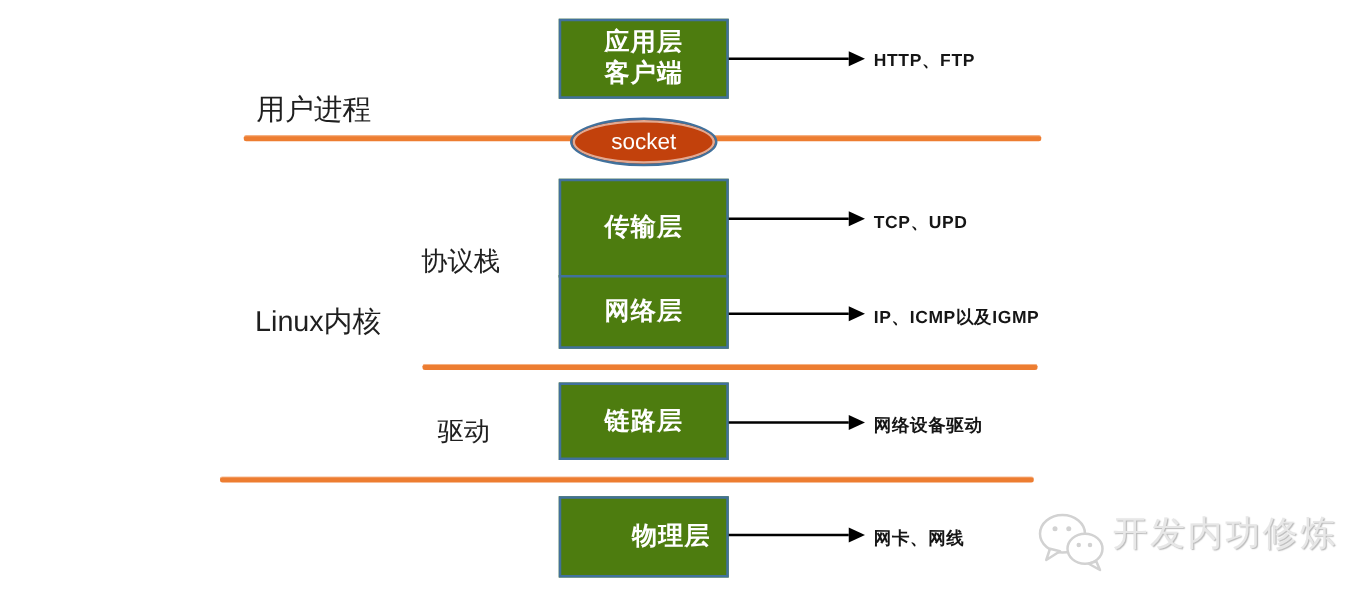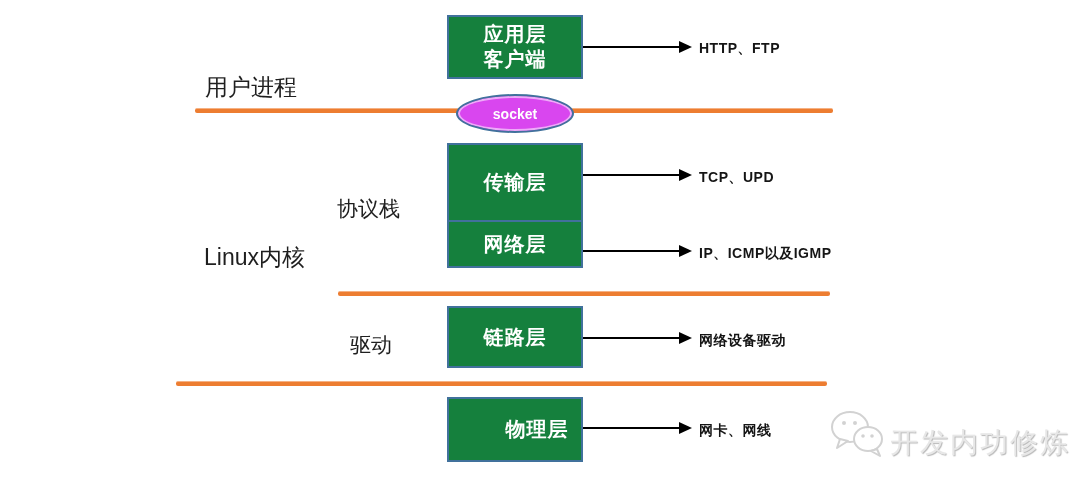--- a/index.html
+++ b/index.html
@@ -14,52 +14,52 @@
   .lbl-stack{left:337px;top:195px;font-size:21px;}
   .lbl-driver{left:350px;top:331px;font-size:21px;}
   
   .divider{position:absolute;height:4px;background:#ED7D31;border-top:1px solid #F5B183;border-radius:2px;}
   .div-1{left:195px;top:108px;width:638px;}
   .div-2{left:338px;top:291px;width:492px;}
   .div-3{left:176px;top:381px;width:651px;}
   
   .layer-box{
     position:absolute;left:447px;width:136px;
-    background:#15803d;border:2px solid #41719C;box-sizing:border-box;
+    background:#4d7c0f;border:2px solid #41719C;box-sizing:border-box;
     display:flex;flex-direction:column;align-items:center;justify-content:center;
     color:#ffffff;font-size:20px;font-weight:600;line-height:1.25;letter-spacing:1px;
   }
   .box-app{top:15px;height:64px;}
   .box-transport{top:143px;height:79px;}
-  .box-network{top:220px;height:48px;}
+  .box-network{top:220px;height:59px;}
   .box-link{top:306px;height:62px;}
   .box-physical{top:397px;height:65px;padding-left:44px;}
   
   .socket{
     position:absolute;left:456px;top:94px;width:118px;height:39px;
-    background:#d946ef;border:2px solid #41719C;border-radius:50%;
+    background:#c2410c;border:2px solid #41719C;border-radius:50%;
     box-shadow:inset 0 0 0 2px rgba(255,255,255,0.55);
     display:flex;align-items:center;justify-content:center;
-    color:#ffffff;font-size:14px;font-weight:700;box-sizing:border-box;z-index:2;
+    color:#ffffff;font-size:18px;font-weight:400;box-sizing:border-box;z-index:2;
   }
   
   .arrow{position:absolute;left:583px;width:96px;height:0;border-top:2.5px solid #000;}
   .arrow::after{
     content:'';position:absolute;right:-13px;top:-7.5px;width:0;height:0;
     border-left:13px solid #000;border-top:6px solid transparent;border-bottom:6px solid transparent;
   }
   .arr-1{top:46px;} .arr-2{top:174px;} .arr-3{top:250px;} .arr-4{top:337px;} .arr-5{top:427px;}
   
   .proto-label{
     position:absolute;left:699px;height:24px;line-height:24px;white-space:nowrap;
     color:#151515;font-size:14px;font-weight:600;letter-spacing:0.5px;
   }
   .pl-1{top:36px;} .pl-2{top:165px;} .pl-3{top:241px;} .pl-4{top:328px;} .pl-5{top:418px;}
   
-  .watermark{position:absolute;left:828px;top:408px;display:flex;align-items:flex-end;gap:6px;}
+  .watermark{position:absolute;left:828px;top:408px;display:flex;align-items:flex-start;gap:6px;}
   .wm-text{
     font-size:28px;color:#e7e7e7;letter-spacing:2px;white-space:nowrap;
     text-shadow:1px 1px 1px #b8b8b8;
   }
 </style>
 </head>
 <body>
 
 <div class="canvas">
 

